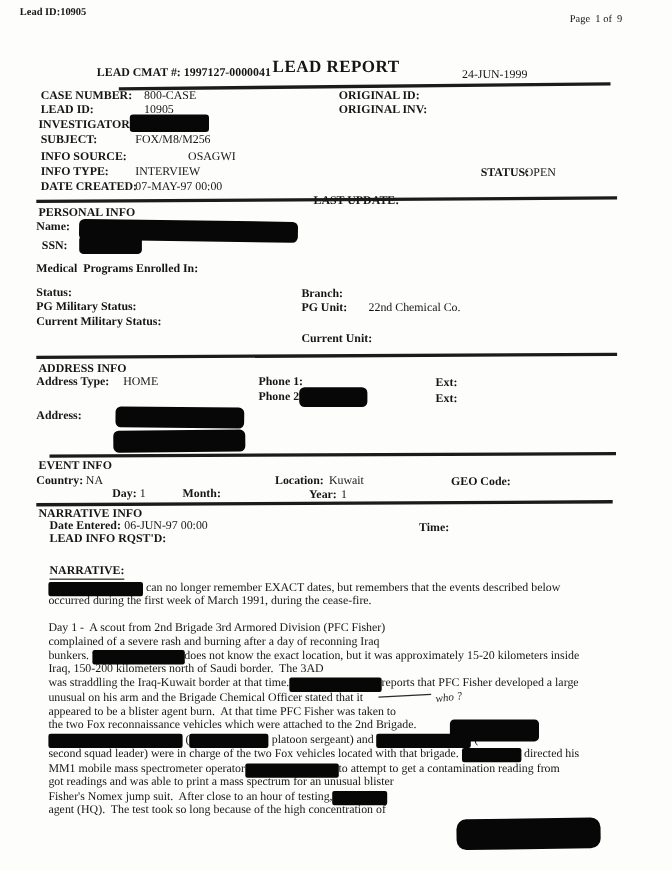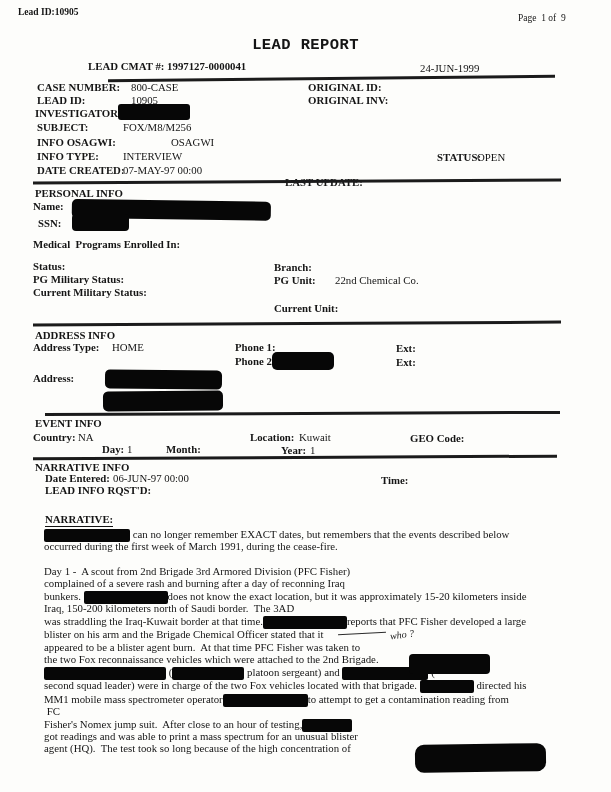--- a/index.html
+++ b/index.html
@@ -25,41 +25,41 @@
   .underline{border-bottom:1.6px solid #111;padding-bottom:1px;}
 </style>
 </head>
 <body>
 
 <div class="page">
 
   <span class="abs sm lbl" style="left:18px;top:7px;">Lead ID:10905</span>
   <span class="abs sm" style="left:518px;top:13px;">Page  1 of  9</span>
 
-  <div class="abs title" style="left:0;top:36px;font-family:Liberation Mono, monospace;">LEAD REPORT</div>
+  <div class="abs title" style="left:0;top:52px;">LEAD REPORT</div>
 
   <span class="abs f lbl" style="left:88px;top:60px;">LEAD CMAT #: 1997127-0000041</span>
   <span class="abs f" style="left:420px;top:62px;">24-JUN-1999</span>
   <div class="rule" style="left:108px;top:77px;width:447px;height:3px;transform:rotate(-0.6deg);"></div>
 
   <span class="abs f lbl" style="left:37px;top:81px;">CASE NUMBER:</span>
   <span class="abs f" style="left:131px;top:81px;">800-CASE</span>
   <span class="abs f lbl" style="left:308px;top:81px;">ORIGINAL ID:</span>
 
   <span class="abs f lbl" style="left:37px;top:94px;">LEAD ID:</span>
   <span class="abs f" style="left:131px;top:94px;">10905</span>
   <span class="abs f lbl" style="left:308px;top:94px;">ORIGINAL INV:</span>
 
   <span class="abs f lbl" style="left:35px;top:107px;">INVESTIGATOR:</span>
   <div class="box" style="left:118px;top:104px;width:72px;height:16px;"></div>
 
   <span class="abs f lbl" style="left:37px;top:121px;">SUBJECT:</span>
   <span class="abs f" style="left:123px;top:121px;">FOX/M8/M256</span>
 
-  <span class="abs f lbl" style="left:37px;top:136px;">INFO OSAGWI:</span>
+  <span class="abs f lbl" style="left:37px;top:136px;">INFO SOURCE:</span>
   <span class="abs f" style="left:123px;top:136px;padding-left:48px;">OSAGWI</span>
 
   <span class="abs f lbl" style="left:37px;top:150px;">INFO TYPE:</span>
   <span class="abs f" style="left:123px;top:150px;">INTERVIEW</span>
   <span class="abs f lbl" style="left:285px;top:151px;margin-top:25px;">LAST UPDATE:</span>
   <span class="abs f lbl" style="left:437px;top:151px;">STATUS:</span>
   <span class="abs f" style="left:477px;top:151px;">OPEN</span>
 
   <span class="abs f lbl" style="left:37px;top:164px;">DATE CREATED:</span>
   <span class="abs f" style="left:123px;top:164px;">07-MAY-97 00:00</span>
@@ -126,29 +126,28 @@
   <span class="abs f lbl underline" style="left:45px;top:513px;">NARRATIVE:</span>
   <div id="narrative-lines">
       <div class="nline"><span class="redact" style="width: 86px;"></span><span> can no longer remember EXACT dates, but remembers that the events described below</span></div>
       <div class="nline"><span>occurred during the first week of March 1991, during the cease-fire.</span></div>
       <div class="nline"><span> </span></div>
       <div class="nline"><span>Day 1 -  A scout from 2nd Brigade 3rd Armored Division (PFC Fisher)</span></div>
       <div class="nline"><span>complained of a severe rash and burning after a day of reconning Iraq</span></div>
       <div class="nline"><span>bunkers. </span><span class="redact" style="width: 84px;"></span><span>does not know the exact location, but it was approximately 15-20 kilometers inside</span></div>
       <div class="nline"><span>Iraq, 150-200 kilometers north of Saudi border.  The 3AD</span></div>
       <div class="nline"><span>was straddling the Iraq-Kuwait border at that time.</span><span class="redact" style="width: 84px;"></span><span>reports that PFC Fisher developed a large</span></div>
-      <div class="nline"><span>blister on his arm and the Brigade Chemical Officer stated that it</span><span class="hw-wrap"><span class="hw-line"></span><span class="hw-text">who ?</span></span></div>
+      <div class="nline"><span>unusual on his arm and the Brigade Chemical Officer stated that it</span><span class="hw-wrap"><span class="hw-line"></span><span class="hw-text">who ?</span></span></div>
       <div class="nline"><span>appeared to be a blister agent burn.  At that time PFC Fisher was taken to</span></div>
       <div class="nline"><span>the two Fox reconnaissance vehicles which were attached to the 2nd Brigade.</span></div>
       <div class="nline"><span class="redact" style="width: 122px;"></span><span> (</span><span class="redact" style="width: 72px;"></span><span> platoon sergeant) and </span><span class="redact" style="width: 86px;"></span><span> (</span></div>
       <div class="nline"><span>second squad leader) were in charge of the two Fox vehicles located with that brigade. </span><span class="redact" style="width: 54px;"></span><span> directed his</span></div>
       <div class="nline"><span>MM1 mobile mass spectrometer operator</span><span class="redact" style="width: 85px;"></span><span>to attempt to get a contamination reading from</span></div>
-      <div class="nline"><span> FC</span></div>
+      <div class="nline"><span>got readings and was able to print a mass spectrum for an unusual blister</span></div>
       <div class="nline"><span>Fisher's Nomex jump suit.  After close to an hour of testing,</span><span class="redact" style="width: 50px;"></span></div>
-      <div class="nline"><span>got readings and was able to print a mass spectrum for an unusual blister</span></div>
       <div class="nline"><span>agent (HQ).  The test took so long because of the high concentration of</span></div>
     </div>
 
   <div class="box" style="left:409px;top:654px;width:81px;height:20px;border-radius:4px;"></div>
 
   <div class="box" style="left:415px;top:744px;width:131px;height:28px;border-radius:9px;transform:rotate(-0.8deg);"></div>
 
 </div>
 
 </body></html>

